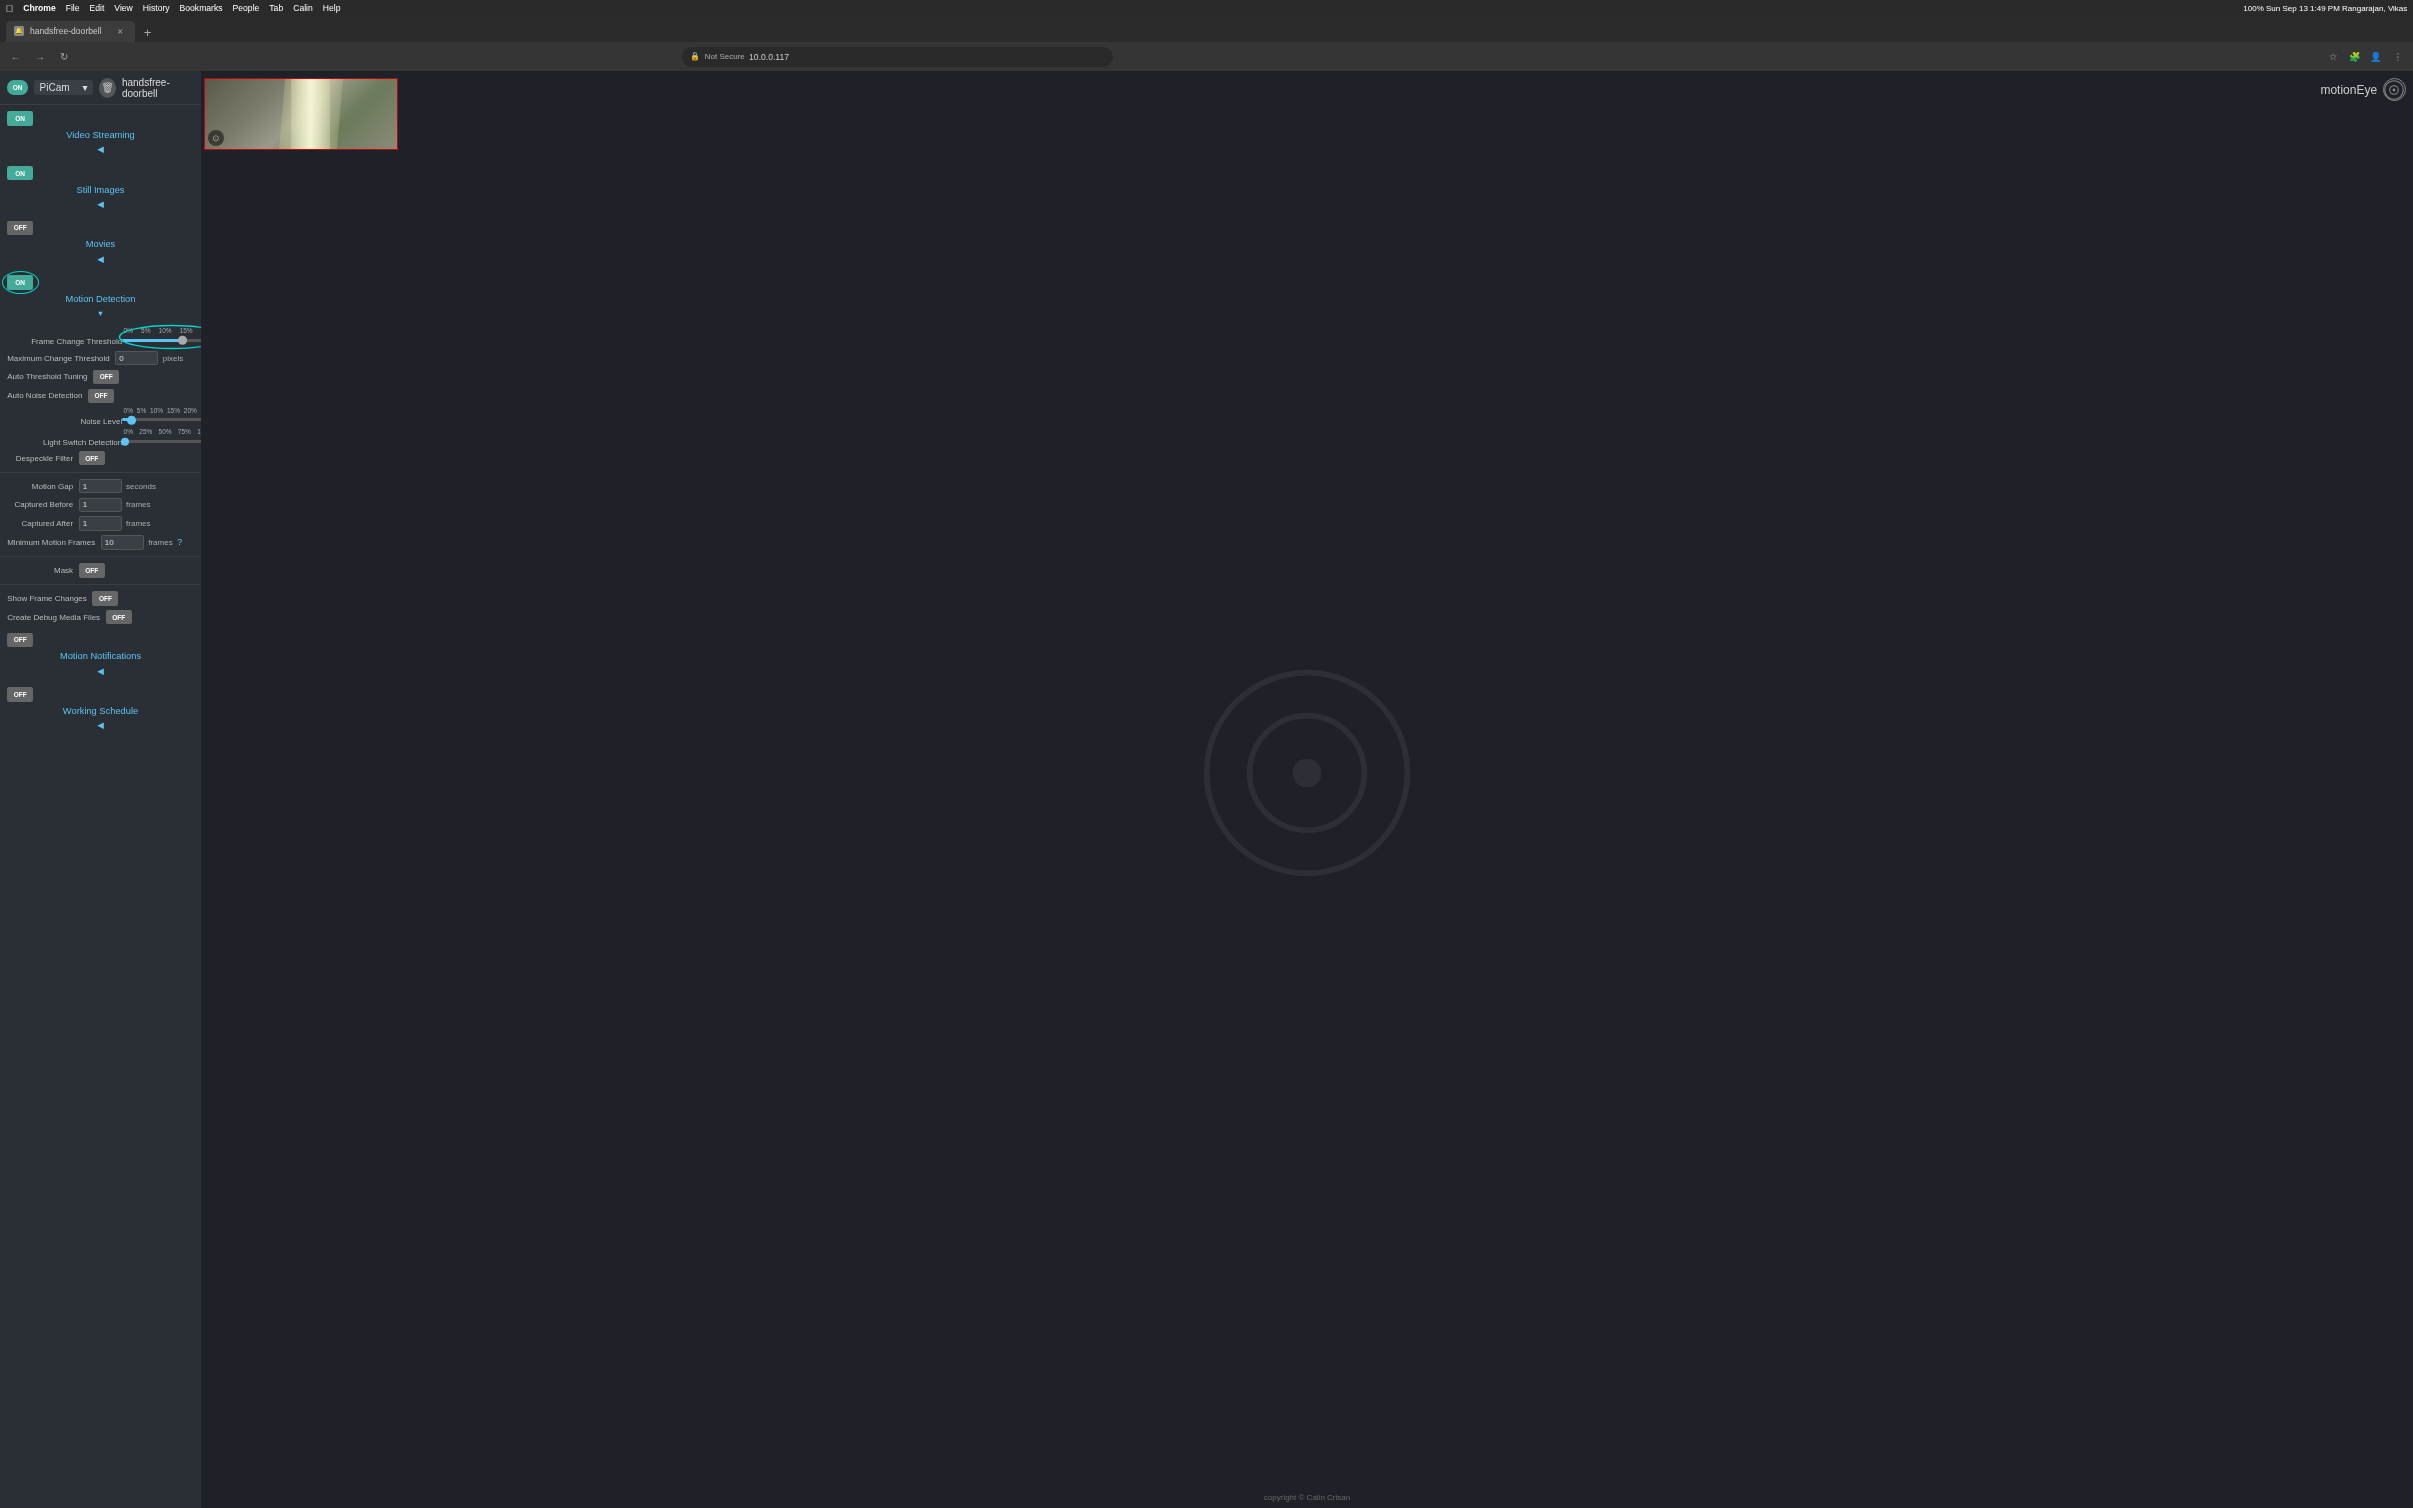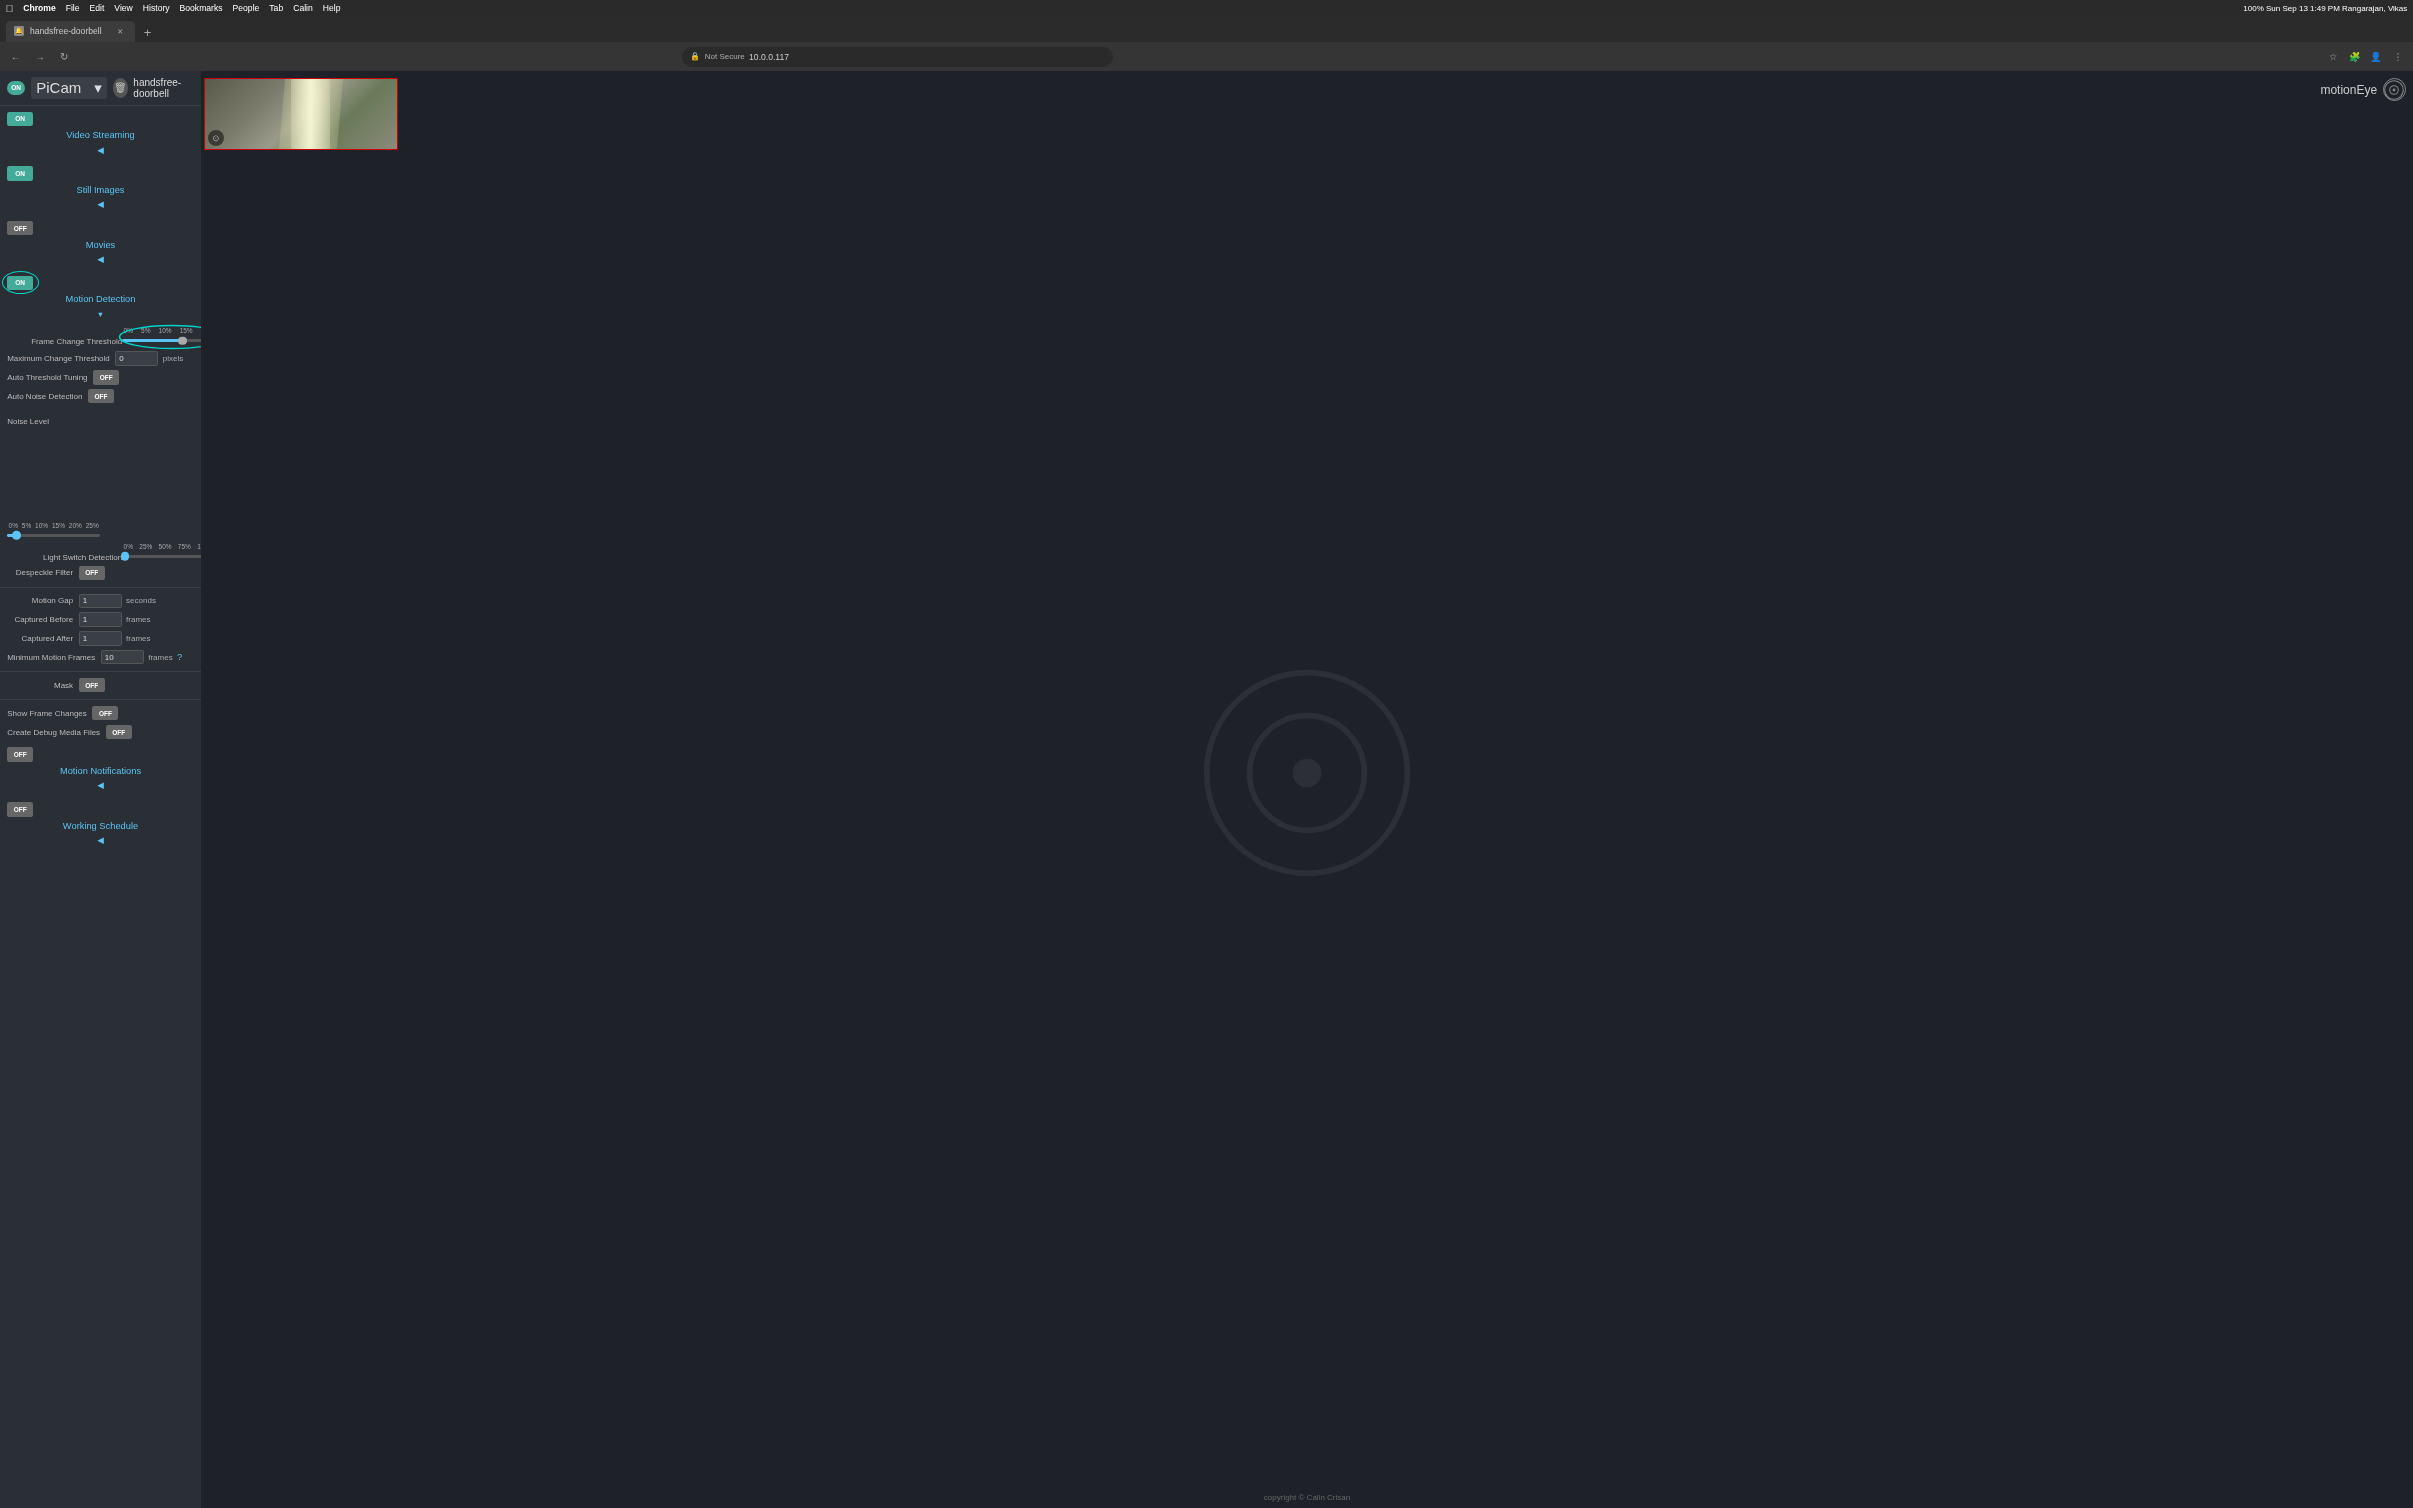--- a/index.html
+++ b/index.html
@@ -126,21 +126,21 @@
     .camera-power-btn.on { background: #4a9; }
     .camera-select-wrap {
       display: flex;
       align-items: center;
       background: #3a3e45;
       border-radius: 2.9px;
       padding: 2.2px 5.7px;
       gap: 13px;
       cursor: pointer;
       color: #ddd;
-      font-size: 15px;
+      font-size: 10px;
     }
     .delete-btn {
       width: 20px; height: 20px;
       background: #555;
       border-radius: 50%;
       display: flex; align-items: center; justify-content: center;
       cursor: pointer;
       color: #ccc;
       font-size: 10px;
     }
@@ -496,21 +496,21 @@
         </div>
       </div>
 
       <div class="settings-row">
         <div class="row-label">Auto Noise Detection</div>
         <div class="row-control">
           <div class="toggle-btn off">OFF</div>
         </div>
       </div>
 
-      <div style="display:flex; align-items:flex-start; padding: 1.4px 7.2px; flex-direction: column;">
+      <div style="display:flex; align-items:flex-start; padding: 1.4px 7.2px;">
         <div style="flex:0 0 115px; text-align:right; color:#bbb; font-size:8px; padding-top:10px;">Noise Level</div>
         <div style="flex:1;">
           <div style="display:flex; justify-content:space-between; color:#aaa; font-size:6.5px; margin-bottom:1.4px; padding: 0 1.4px;">
             <span>0%</span>
             <span>5%</span>
             <span>10%</span>
             <span>15%</span>
             <span>20%</span>
             <span>25%</span>
           </div>

